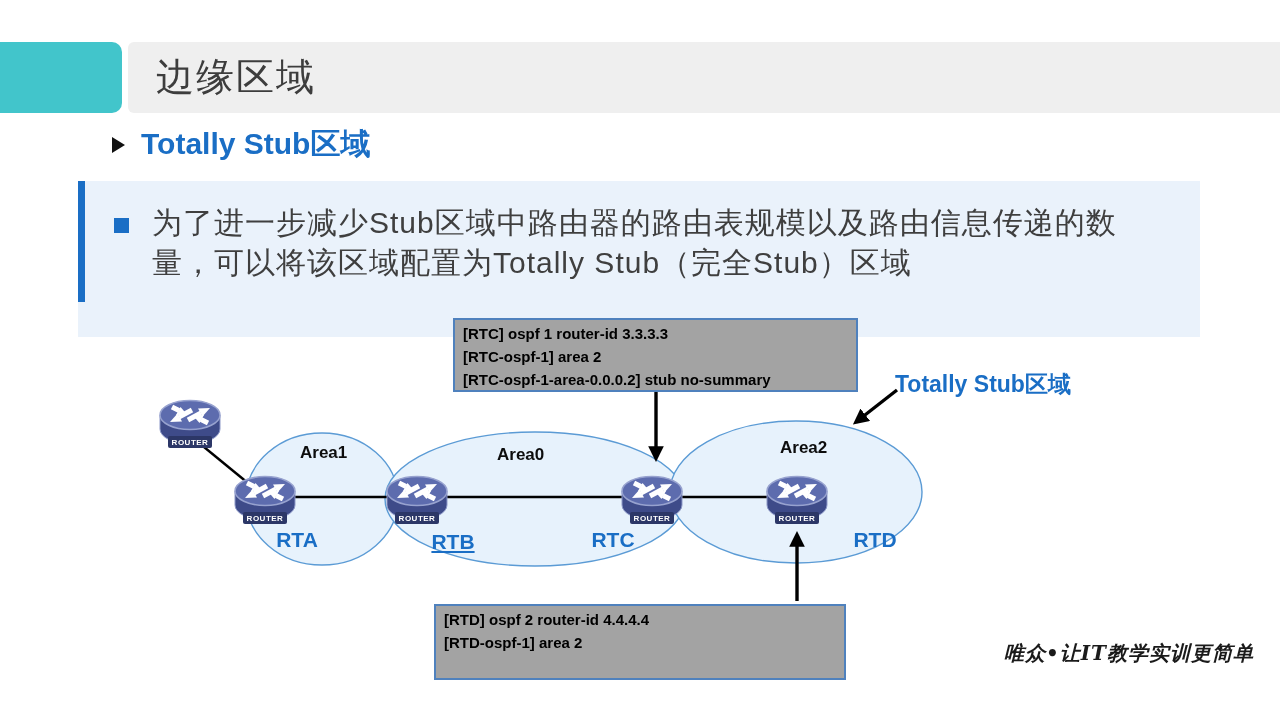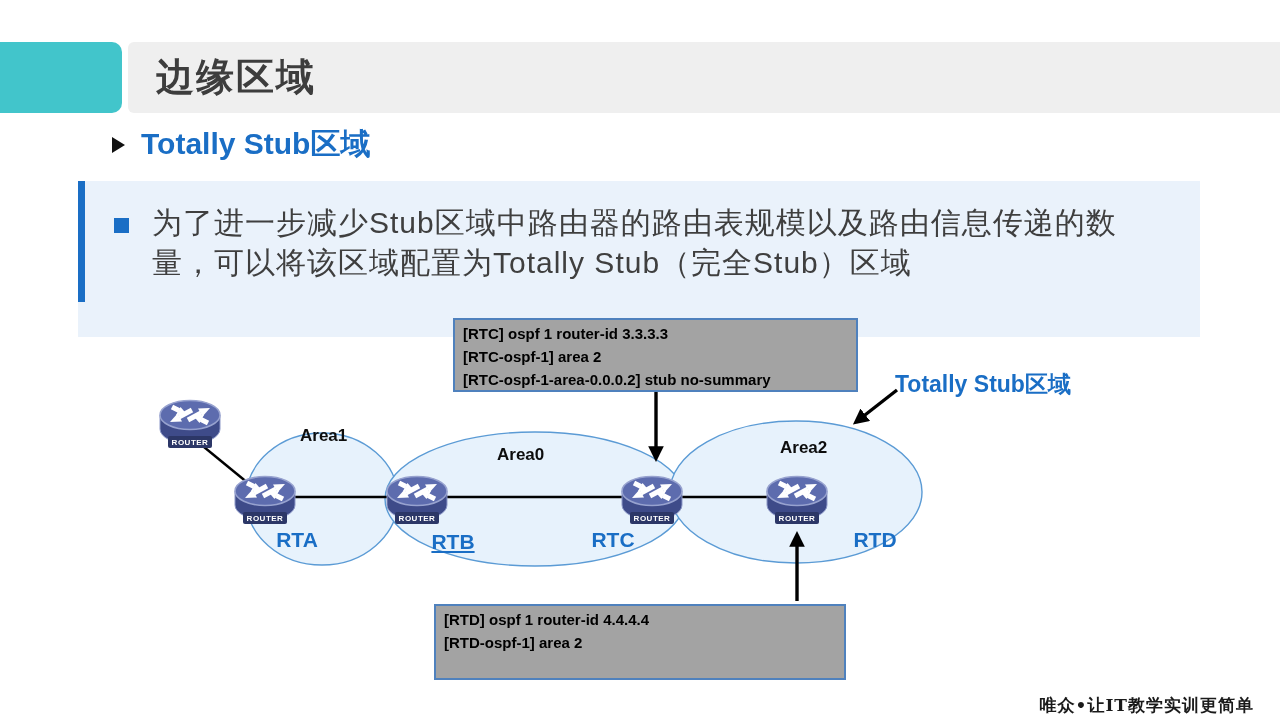--- a/index.html
+++ b/index.html
@@ -11,21 +11,21 @@
   .accent-block{
     position:absolute;left:0;top:42px;width:122px;height:71px;
     background:#42c5cb;border-radius:0 10px 10px 0;
   }
   .header-bar{
     position:absolute;left:128px;top:42px;right:0;height:71px;
     background:#efefef;border-radius:6px 0 0 6px;
     display:flex;align-items:center;
   }
   .page-title{
-    margin:0 0 0 28px;font-size:38px;font-weight:bold;color:#3d3d3d;letter-spacing:2px;
+    margin:0 0 0 28px;font-size:38px;font-weight:normal;color:#3d3d3d;letter-spacing:2px;
   }
   
   .section-heading{position:absolute;left:112px;top:124px;display:flex;align-items:center;}
   .tri-bullet{
     width:0;height:0;margin-right:8px;
     border-left:13px solid #111;border-top:8px solid transparent;border-bottom:8px solid transparent;
   }
   .section-title{margin:0 0 0 8px;font-size:30px;font-weight:bold;color:#1a6ec5;}
   
   .callout{
@@ -49,23 +49,23 @@
   .router-label{position:absolute;transform:translateX(-50%);font-size:21px;font-weight:bold;color:#1a6ec5;margin-top:10px;}
   .config-box{
     position:absolute;box-sizing:border-box;background:#a3a3a3;border:2px solid #4f81bd;
     padding:2px 8px;font-size:15px;font-weight:bold;line-height:23px;color:#000;white-space:nowrap;
   }
   .cfg-rtc{left:453px;top:318px;width:405px;height:74px;}
   .cfg-rtd{left:434px;top:604px;width:412px;height:76px;}
   .annotation{position:absolute;left:895px;top:369px;font-size:23px;font-weight:bold;color:#1a6ec5;}
   
   .watermark{
-    position:absolute;right:26px;top:694px;
-    font-family:"DejaVu Serif","Liberation Serif",serif;font-weight:bold;
-    font-size:17px;color:#1a1a1a;letter-spacing:1px;
+    position:absolute;right:26px;top:640px;
+    font-family:"DejaVu Serif","Liberation Serif",serif;font-style:italic;font-weight:bold;
+    font-size:20px;color:#1a1a1a;letter-spacing:1px;
   }
 </style>
 </head>
 <body>
 
 <div class="slide">
 
   <div class="accent-block"></div>
   <div class="header-bar">
     <h1 class="page-title">边缘区域</h1>
@@ -181,36 +181,36 @@
         <polygon points="19,29 31,28.5 26.5,20.5"></polygon>
       <path d="M21 14 L28 17.5" stroke="#fff" stroke-width="5"></path>
         <polygon points="36,21.5 25,22 29.5,14"></polygon>
       <path d="M57 30 L50 26.5" stroke="#fff" stroke-width="5"></path>
         <polygon points="42,22.5 53,22 48.5,30"></polygon>
     </g>
     <rect x="17" y="43" width="44" height="12" rx="2" fill="#2c3767"></rect>
     <text class="router-word" x="39" y="52" text-anchor="middle">ROUTER</text>
   </svg>
 
-  <div class="area-label" style="left:300px;top:426px;">Area1</div>
+  <div class="area-label" style="left:300px;top:443px;">Area1</div>
   <div class="area-label" style="left:497px;top:445px;">Area0</div>
   <div class="area-label" style="left:780px;top:438px;">Area2</div>
 
   <div class="router-label" style="left:297px;top:518px;">RTA</div>
   <div class="router-label" style="left:453px;top:520px;text-decoration:underline;">RTB</div>
   <div class="router-label" style="left:613px;top:518px;">RTC</div>
   <div class="router-label" style="left:875px;top:518px;">RTD</div>
 
   <div class="config-box cfg-rtc">
     <div>[RTC] ospf 1 router-id 3.3.3.3</div>
     <div>[RTC-ospf-1] area 2</div>
     <div>[RTC-ospf-1-area-0.0.0.2] stub no-summary</div>
   </div>
   <div class="config-box cfg-rtd">
-    <div>[RTD] ospf 1 router-id 4.4.4.4</div>
+    <div>[RTD] ospf 2 router-id 4.4.4.4</div>
     <div>[RTD-ospf-1] area 2</div>
   </div>
 
   <div class="annotation">Totally Stub区域</div>
 
   <div class="watermark">唯众•让IT教学实训更简单</div>
 
 </div>
 
 </body></html>

